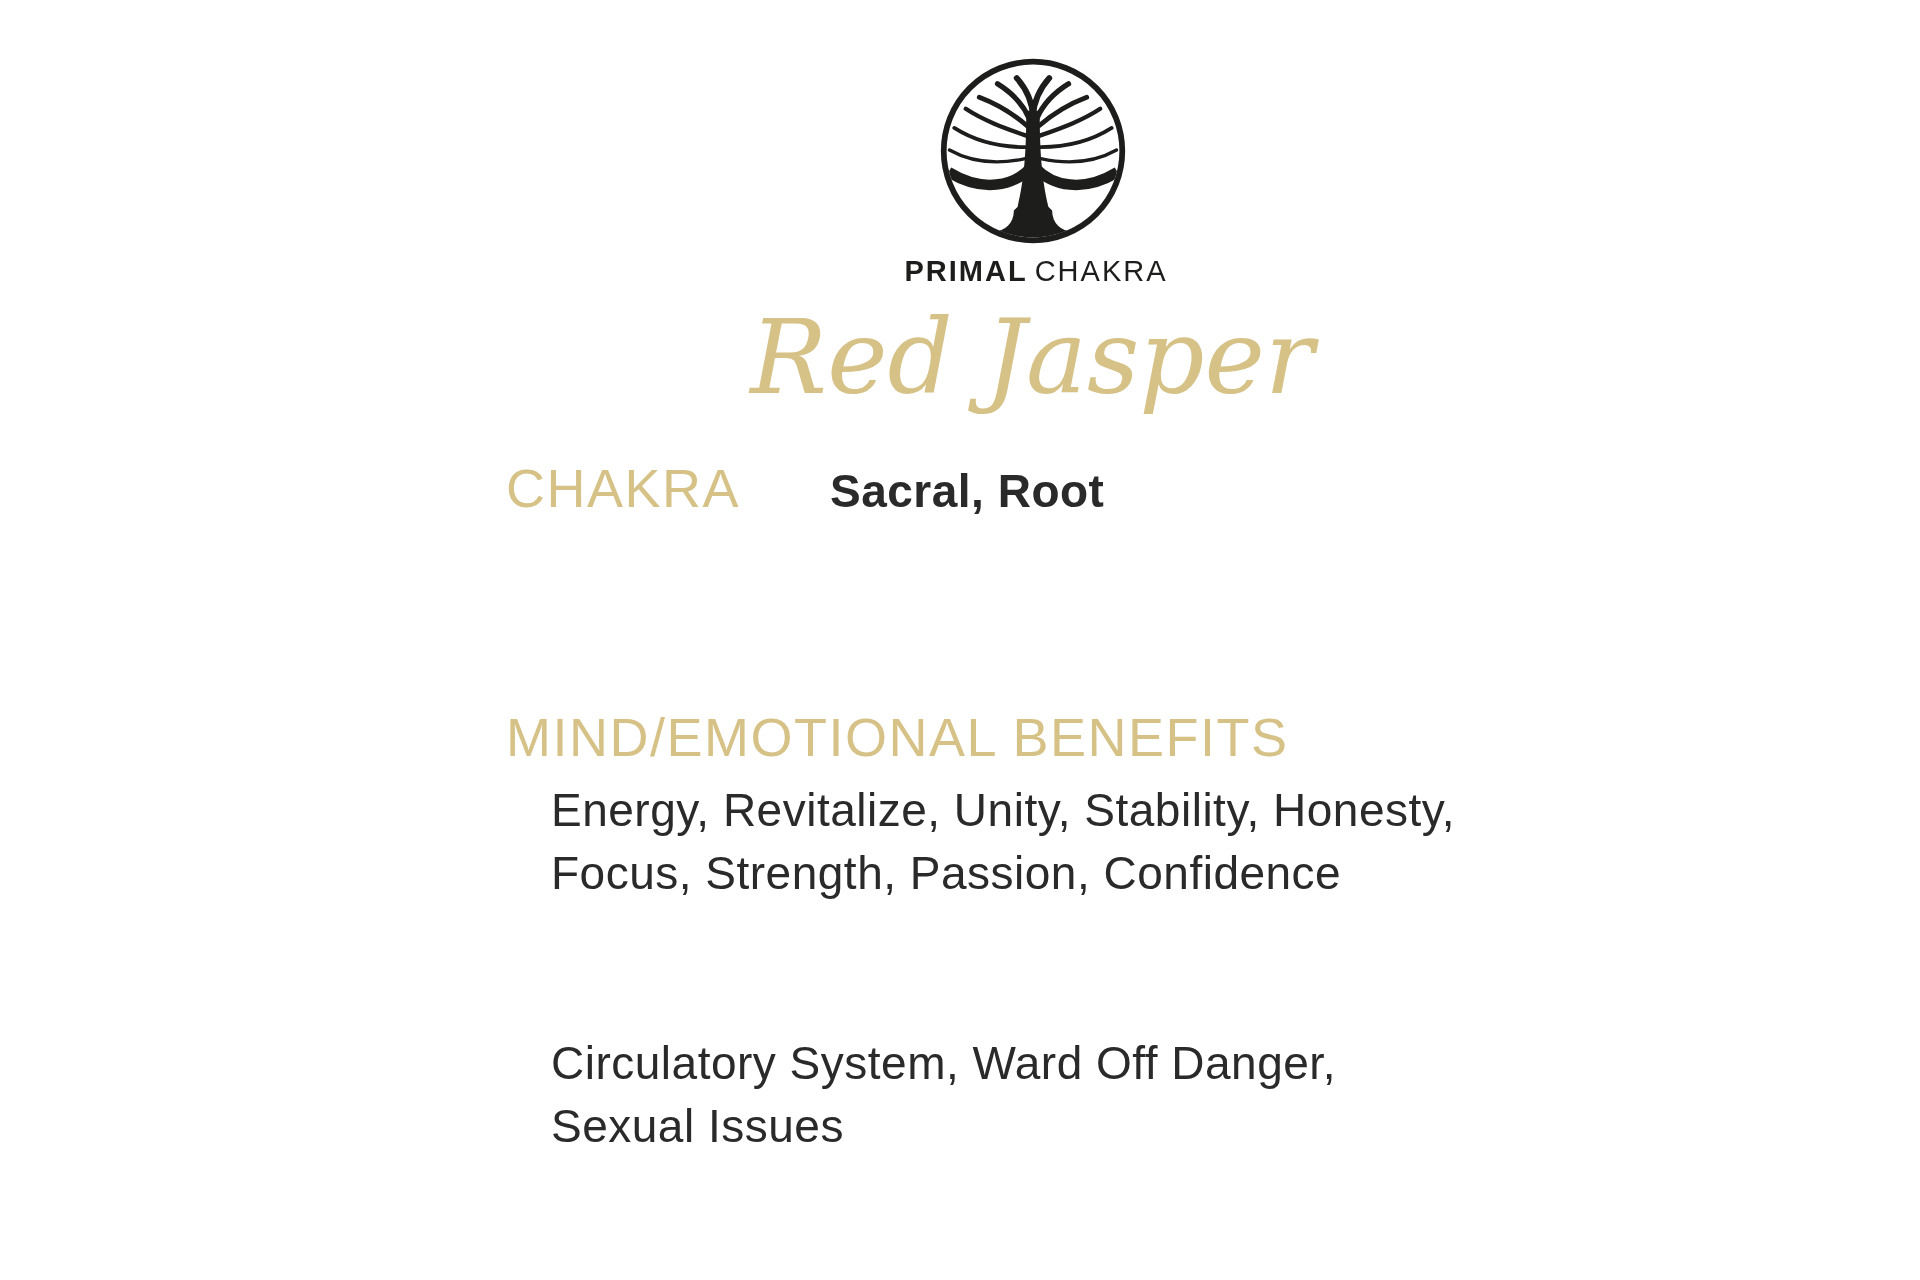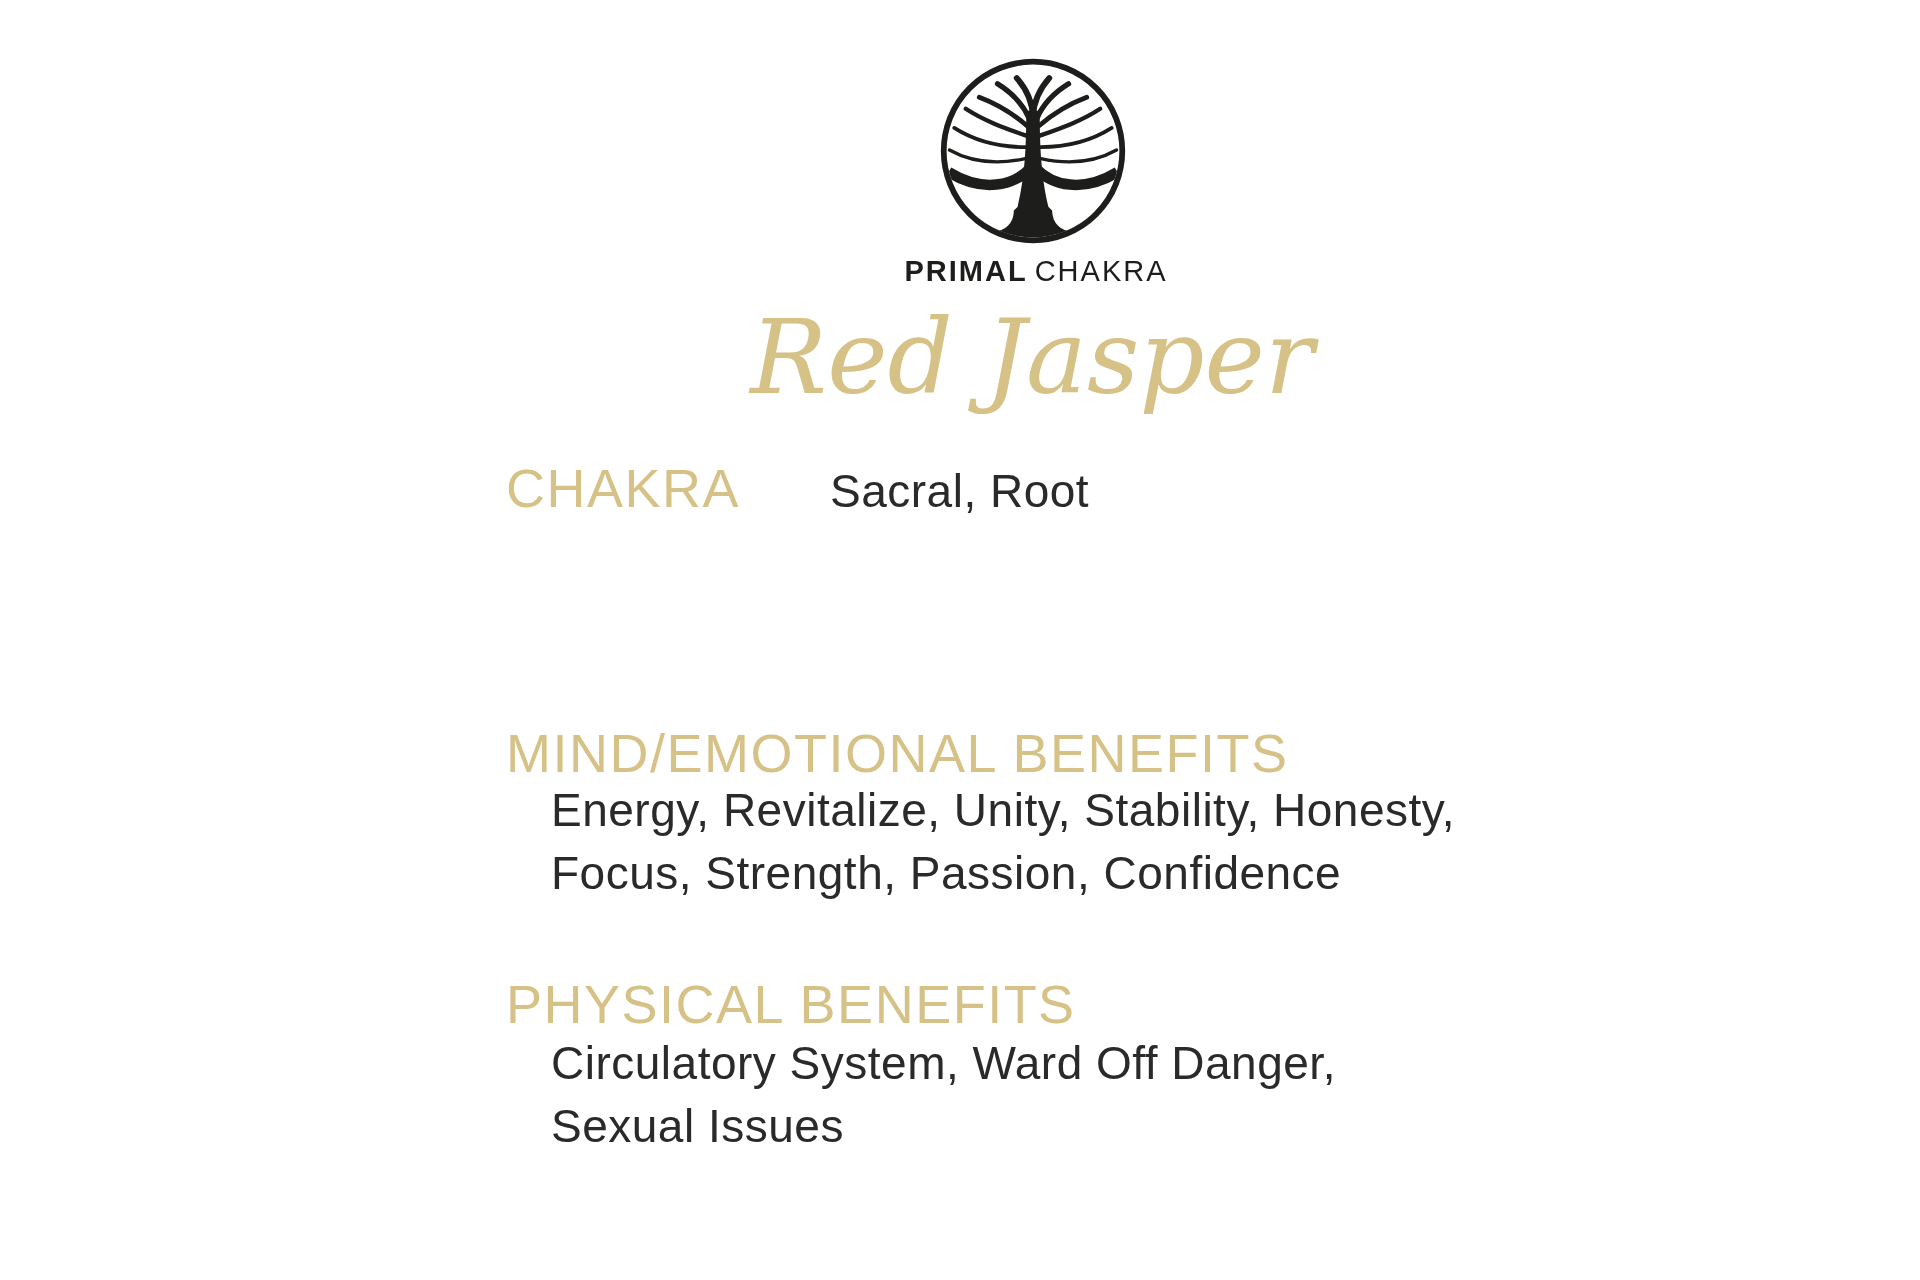--- a/index.html
+++ b/index.html
@@ -41,27 +41,27 @@
   .info-row{
     position:absolute;left:506px;display:flex;align-items:baseline;white-space:nowrap;
   }
   .row-chakra{top:457px;}
   .row-meaning{top:586px;}
   .info-label{
     width:324px;flex:0 0 324px;
     font-size:54px;letter-spacing:1.5px;color:var(--gold);font-weight:400;
   }
   .info-value{
-    font-size:46px;color:var(--text);font-weight:400;letter-spacing:0.5px;text-align:right;
+    font-size:46px;color:var(--text);font-weight:700;letter-spacing:0.5px;text-align:right;
   }
 
   
   .section-heading{
     position:absolute;left:506px;white-space:nowrap;
-    font-size:54px;letter-spacing:1.5px;color:var(--gold);font-weight:400;margin-top:16px;
+    font-size:54px;letter-spacing:1.5px;color:var(--gold);font-weight:400;
   }
   .heading-mind{top:706px;}
   .heading-physical{top:957px;}
   .section-body{
     position:absolute;left:506px;max-width:1160px;
     font-size:46px;line-height:63px;color:var(--text);font-weight:400;
     letter-spacing:0.5px;white-space:pre-line;margin-left:45px;
   }
   .body-mind{top:779px;}
   .body-physical{top:1032px;}
@@ -116,17 +116,16 @@
   <div class="info-row row-chakra">
     <span class="info-label">CHAKRA</span>
     <span class="info-value">Sacral, Root</span>
   </div>
 
 
   <h2 class="section-heading heading-mind">MIND/EMOTIONAL BENEFITS</h2>
   <p class="section-body body-mind">Energy, Revitalize, Unity, Stability, Honesty,
 Focus, Strength, Passion, Confidence</p>
 
-  <h2 class="section-heading heading-physical">PHYSICAL BENEFITS</h2>
   <p class="section-body body-physical">Circulatory System, Ward Off Danger,
 Sexual Issues</p>
 
 </div>
 
 </body></html>

